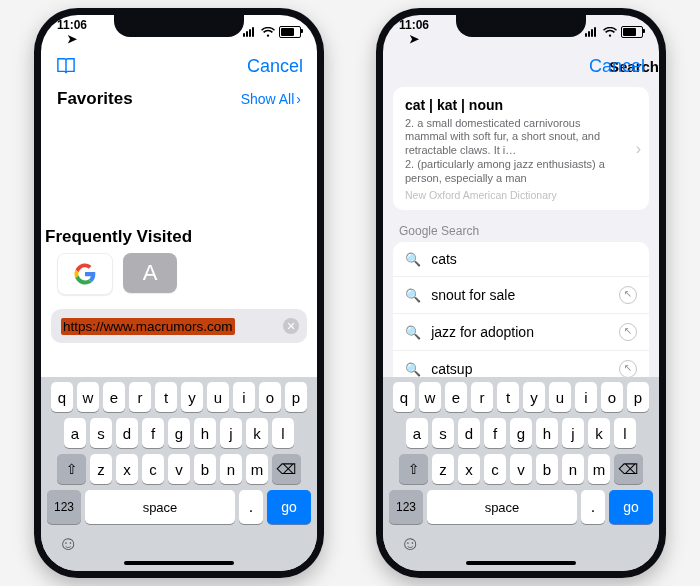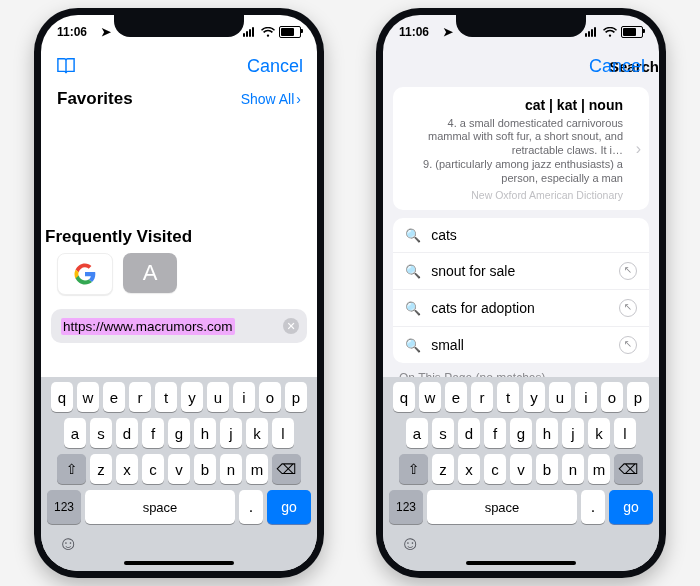--- a/index.html
+++ b/index.html
@@ -4,21 +4,21 @@
 <style>
   html,body{margin:0;padding:0;background:#f4f4f4;font-family:-apple-system,Helvetica,Arial,sans-serif;}
   .stage{width:700px;height:586px;position:relative;}
   .phone{position:absolute;width:290px;height:570px;top:8px;border-radius:44px;background:#0b0d12;box-shadow:0 8px 20px rgba(0,0,0,.25);} 
   .phone.left{left:34px;}
   .phone.right{left:376px;}
   .screen{position:absolute;inset:7px;border-radius:37px;overflow:hidden;background:#fff;}
   .screen.gray{background:#f2f2f6;}
   .notch{position:absolute;top:0;left:50%;transform:translateX(-50%);width:130px;height:22px;background:#0b0d12;border-radius:0 0 16px 16px;z-index:50;}
   .status{position:absolute;top:0;left:0;right:0;height:34px;display:flex;align-items:center;justify-content:space-between;padding:0 16px;font-size:12px;font-weight:600;z-index:40;}
-  .status .l{display:flex;gap:14px;}
+  .status .l{display:flex;align-items:center;gap:0;flex-direction:column;}
   .status .r{display:flex;align-items:center;gap:4px;}
   .sig{width:14px;height:10px;position:relative;}
   .sig span{position:absolute;bottom:0;width:2px;background:#000;border-radius:1px;}
   .sig span:nth-child(1){left:0;height:4px;}
   .sig span:nth-child(2){left:3px;height:6px;}
   .sig span:nth-child(3){left:6px;height:8px;}
   .sig span:nth-child(4){left:9px;height:10px;}
   .wifi{font-size:11px;}
   .batt{width:20px;height:10px;border:1px solid #000;border-radius:2px;position:relative;}
   .batt::after{content:"";position:absolute;right:-3px;top:2px;width:2px;height:4px;background:#000;border-radius:0 1px 1px 0;}
@@ -34,28 +34,28 @@
   .section-h{font-weight:700;font-size:17px;padding:0 4px;color:#000;}
   .row{display:flex;align-items:center;justify-content:space-between;padding:0 16px;gap:12px;}
   .showall{color:#007aff;font-size:14px;display:flex;align-items:center;gap:2px;justify-content:flex-end;}
 
   .freq-row{display:flex;gap:10px;padding:6px 16px;}
   .tile{width:54px;height:40px;border-radius:8px;display:flex;align-items:center;justify-content:center;box-shadow:0 1px 1px rgba(0,0,0,.08);}
   .tile.g{background:#fff;border:1px solid #eee;}
   .tile.a{background:#b0b0b4;color:#fff;font-size:22px;font-weight:500;}
 
   .urlbar{margin:8px 10px 4px;background:#e9e9ed;border-radius:10px;height:34px;display:flex;align-items:center;padding:0 8px 0 10px;gap:6px;}
-  .urlbar .sel{background:#f0abfc;border-radius:2px;padding:1px 2px;color:#000;font-size:13.5px;}
+  .urlbar .sel{background:#c2410c;border-radius:2px;padding:1px 2px;color:#000;font-size:13.5px;}
   .urlbar input{border:0;background:transparent;flex:1;font-size:14px;color:#000;outline:none;}
   .clear{width:16px;height:16px;border-radius:50%;background:#c7c7cc;color:#fff;font-size:11px;line-height:16px;text-align:center;}
 
   
-  .card{margin:4px 10px 8px;background:#fff;border-radius:10px;padding:10px 26px 8px 12px;position:relative;font-size:11px;color:#6b6b70;line-height:1.25;text-align:right;}
+  .card{margin:4px 10px 8px;background:#fff;border-radius:10px;padding:10px 26px 8px 12px;position:relative;font-size:11px;color:#6b6b70;line-height:1.25;}
   .card .hw{font-size:14px;font-weight:600;color:#000;margin-bottom:2px;}
-  .card .src{color:#bfbfc3;margin-top:4px;font-size:10.5px;margin-left:16px;}
+  .card .src{color:#bfbfc3;margin-top:4px;font-size:10.5px;}
   .card .chev{position:absolute;right:8px;top:50%;transform:translateY(-50%);color:#c6c6cb;font-size:16px;}
 
   .gheader{font-size:12px;color:#8a8a8e;padding:6px 16px 4px;}
   .suggest{margin:0 10px;background:#fff;border-radius:10px;overflow:hidden;}
   .srow{display:flex;align-items:center;gap:10px;padding:9px 12px;border-top:1px solid #efeff2;font-size:14px;color:#000;}
   .srow:first-child{border-top:0;}
   .srow .mag{color:#8a8a8e;font-size:13px;}
   .srow .tl{margin-left:auto;width:16px;height:16px;border:1px solid #c6c6cb;border-radius:50%;position:relative;color:#8a8a8e;}
   .srow .tl::before{content:"↖";position:absolute;inset:0;text-align:center;font-size:10px;line-height:14px;}
 
@@ -222,44 +222,45 @@
     </div>
     <div class="content">
       <div class="nav" style="position:relative;">
         <span class="rel"></span>
         <span class="title">Search</span>
         <span class="link rel">Cancel</span>
       </div>
 
       <div class="card">
         <div class="hw">cat | kat | noun</div>
-        <div>4. a small domesticated carnivorous mammal with soft fur, a short snout, and retractable claws. It i…</div>
-        <div>9. (particularly among jazz enthusiasts) a person, especially a man</div>
+        <div>2. a small domesticated carnivorous mammal with soft fur, a short snout, and retractable claws. It i…</div>
+        <div>2. (particularly among jazz enthusiasts) a person, especially a man</div>
         <div class="src">New Oxford American Dictionary</div>
         <div class="chev">›</div>
       </div>
 
+      <div class="gheader">Google Search</div>
       <div class="suggest" id="sugg">
             <div class="srow">
               <span class="mag">🔍</span>
               <span>cats</span>
             </div>
             <div class="srow">
               <span class="mag">🔍</span>
               <span>snout for sale</span>
               <span class="tl"></span>
             </div>
             <div class="srow">
               <span class="mag">🔍</span>
-              <span>cats for adoption</span>
+              <span>jazz for adoption</span>
               <span class="tl"></span>
             </div>
             <div class="srow">
               <span class="mag">🔍</span>
-              <span>small</span>
+              <span>catsup</span>
               <span class="tl"></span>
             </div>
           </div>
 
       <div class="gheader" style="padding-top:8px">On This Page (no matches)</div>
 
       <div class="urlbar" style="margin-top:2px;background:#e9e9ed;">
         <input value="cats" style="">
         <span class="clear">✕</span>
       </div>

